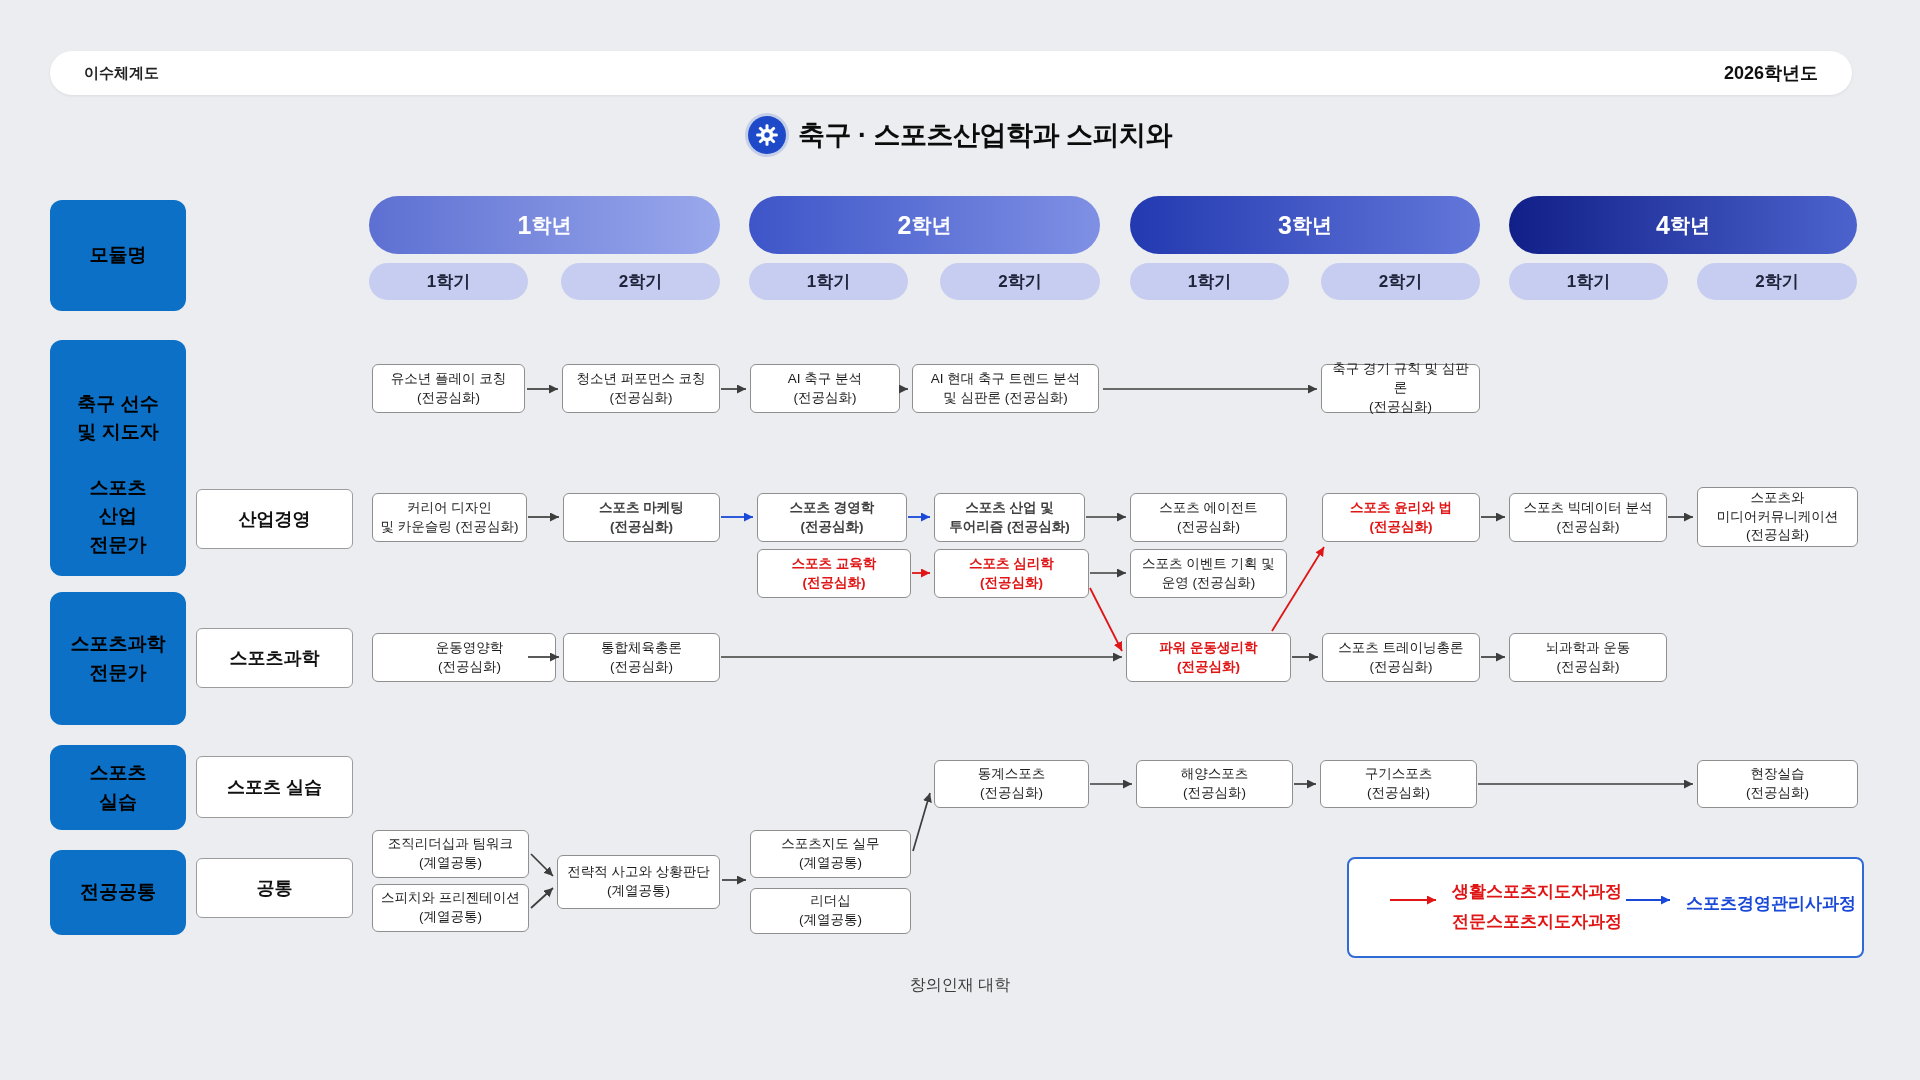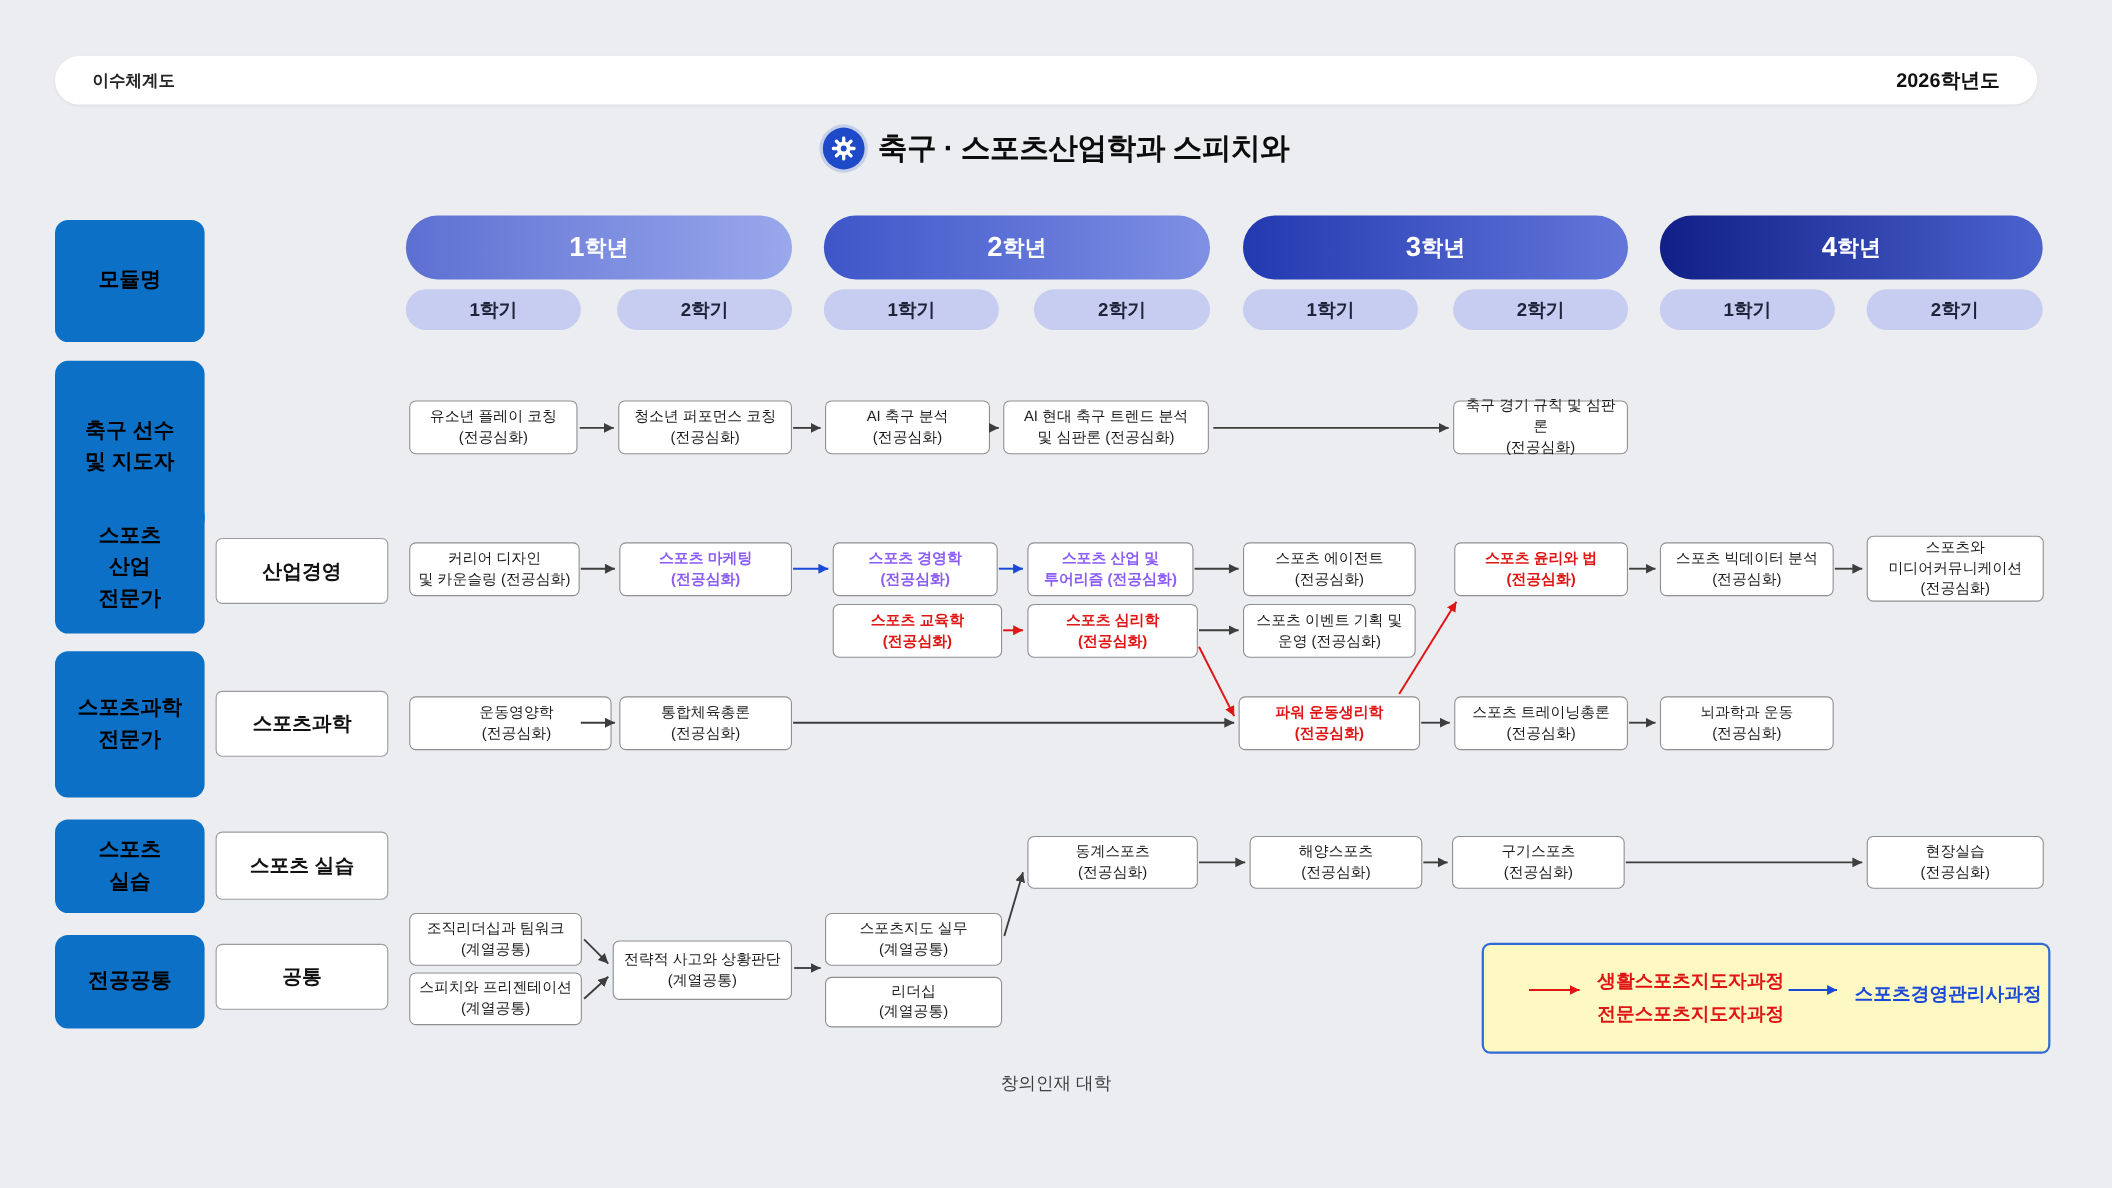--- a/index.html
+++ b/index.html
@@ -32,29 +32,29 @@
   .sem{position:absolute;top:263px;height:37px;width:159px;background:#c6cdf0;border-radius:19px;color:#20243a;
     font-weight:bold;font-size:17px;display:flex;align-items:center;justify-content:center;}
 
   .track{position:absolute;left:196px;width:157px;background:#fff;border:1px solid #9c9c9c;border-radius:6px;
     display:flex;align-items:center;justify-content:center;font-size:18px;font-weight:bold;color:#111;box-sizing:border-box;}
 
   .layer{position:absolute;left:0;top:0;}
   .course{position:absolute;background:#fff;border:1px solid #8f8f8f;border-radius:6px;display:flex;flex-direction:column;
     align-items:center;justify-content:center;text-align:center;font-size:13.5px;line-height:1.4;color:#1c1c1c;
     box-sizing:border-box;padding:2px 4px;z-index:2;}
-  .course.blue{color:#8b5cf6;font-weight:bold;}
+  .course.blue{color:#404040;font-weight:bold;}
   .course.red{color:#e01515;font-weight:bold;}
 
   svg.arrows{position:absolute;left:0;top:0;z-index:5;pointer-events:none;}
   .arrow-black{stroke:#3d3d3d;stroke-width:1.7;}
   .arrow-blue{stroke:#1a49d8;stroke-width:1.8;}
   .arrow-red{stroke:#e01515;stroke-width:1.8;}
 
-  .legend{position:absolute;left:1347px;top:857px;width:517px;height:101px;background:#fef9c3;border:2px solid #2f6bd6;
+  .legend{position:absolute;left:1347px;top:857px;width:517px;height:101px;background:#ffffff;border:2px solid #2f6bd6;
     border-radius:8px;box-sizing:border-box;z-index:1;}
   .lg-red{position:absolute;left:103px;top:18px;color:#e01515;font-weight:bold;font-size:17px;line-height:30px;}
   .lg-blue{position:absolute;left:337px;top:33px;color:#1a49d8;font-weight:bold;font-size:17px;}
 
   .footer{position:absolute;left:0;top:975px;width:100%;text-align:center;font-size:16px;color:#3c3c3c;}
 </style>
 </head>
 <body>
 
 <div class="canvas">
@@ -105,21 +105,21 @@
 
   <div class="sem" style="left:369px">1학기</div>
   <div class="sem" style="left:561px">2학기</div>
   <div class="sem" style="left:749px">1학기</div>
   <div class="sem" style="left:940px;width:160px">2학기</div>
   <div class="sem" style="left:1130px">1학기</div>
   <div class="sem" style="left:1321px">2학기</div>
   <div class="sem" style="left:1509px">1학기</div>
   <div class="sem" style="left:1697px;width:160px">2학기</div>
 
-  <div class="mod" style="top:328px;height:156px">
+  <div class="mod" style="top:340px;height:156px">
     <div>축구 선수</div>
     <div>및 지도자</div>
   </div>
   <div class="mod" style="top:457px;height:119px">
     <div>스포츠</div>
     <div>산업</div>
     <div>전문가</div>
   </div>
   <div class="mod" style="top:592px;height:133px">
     <div>스포츠과학</div>

